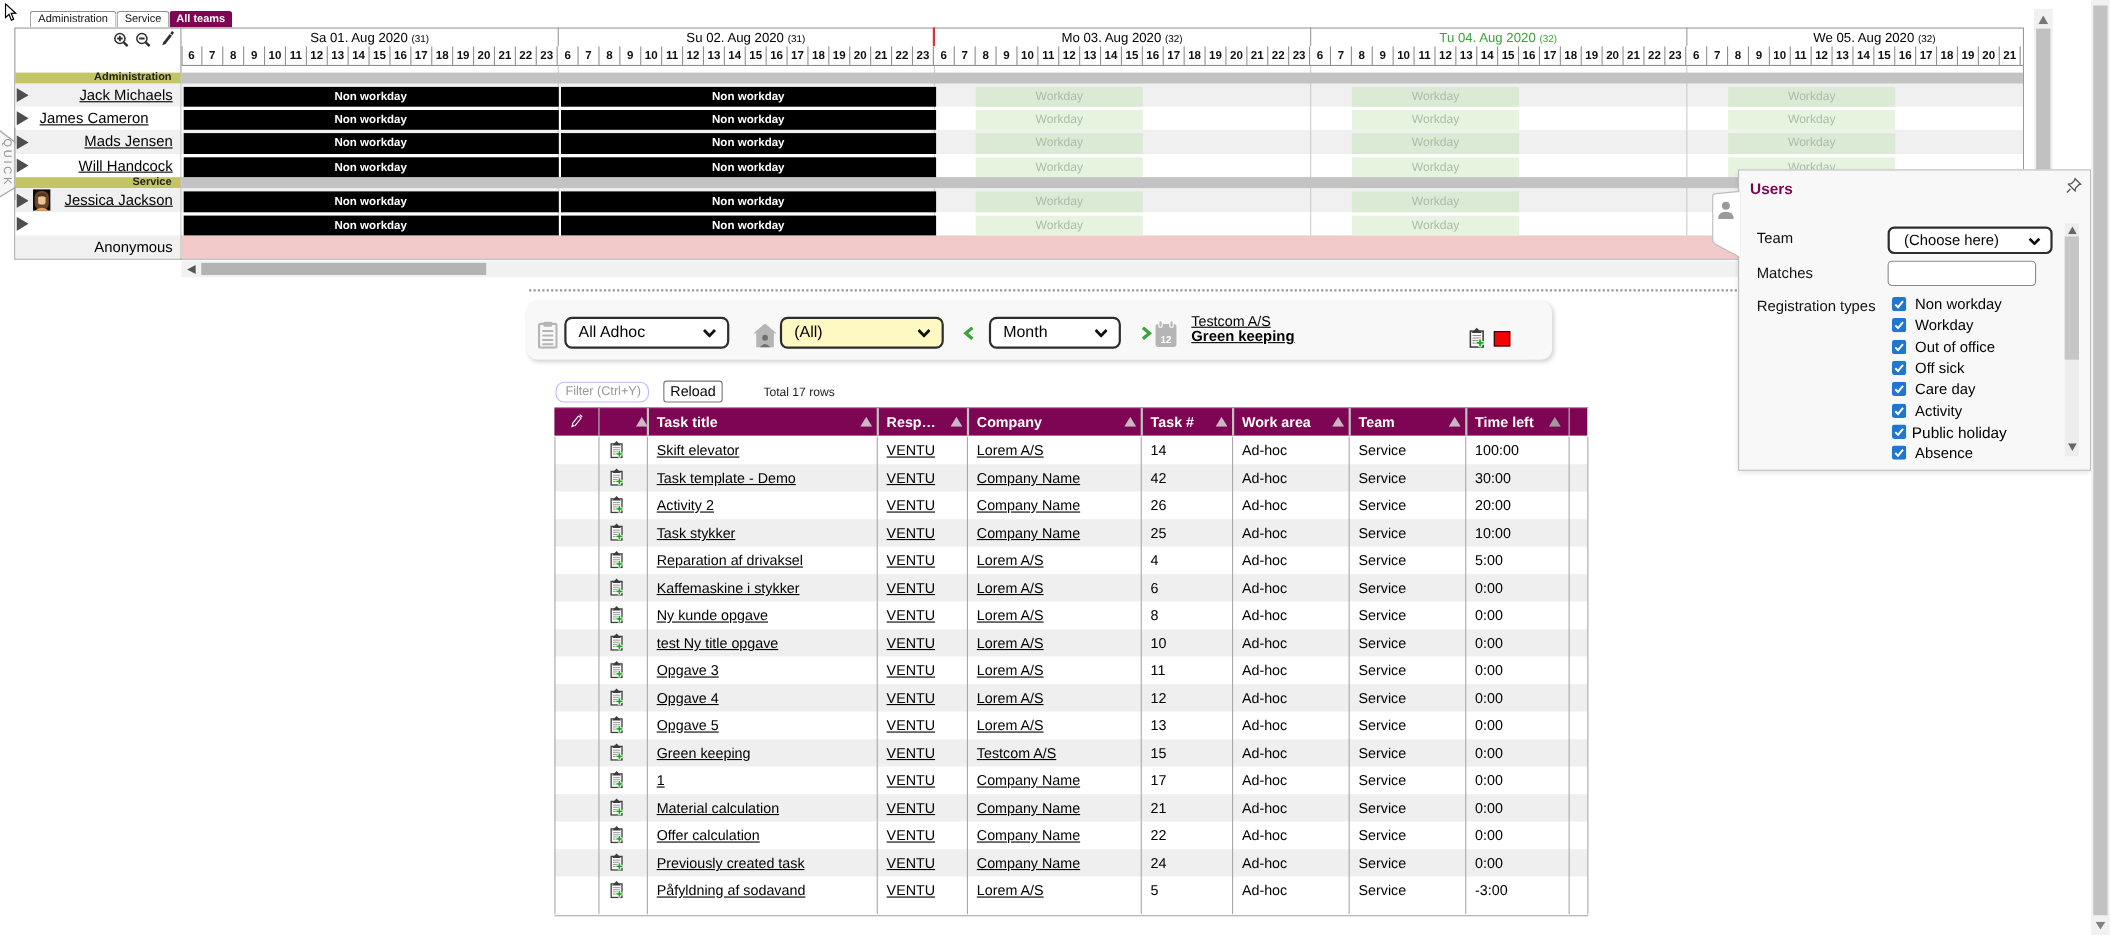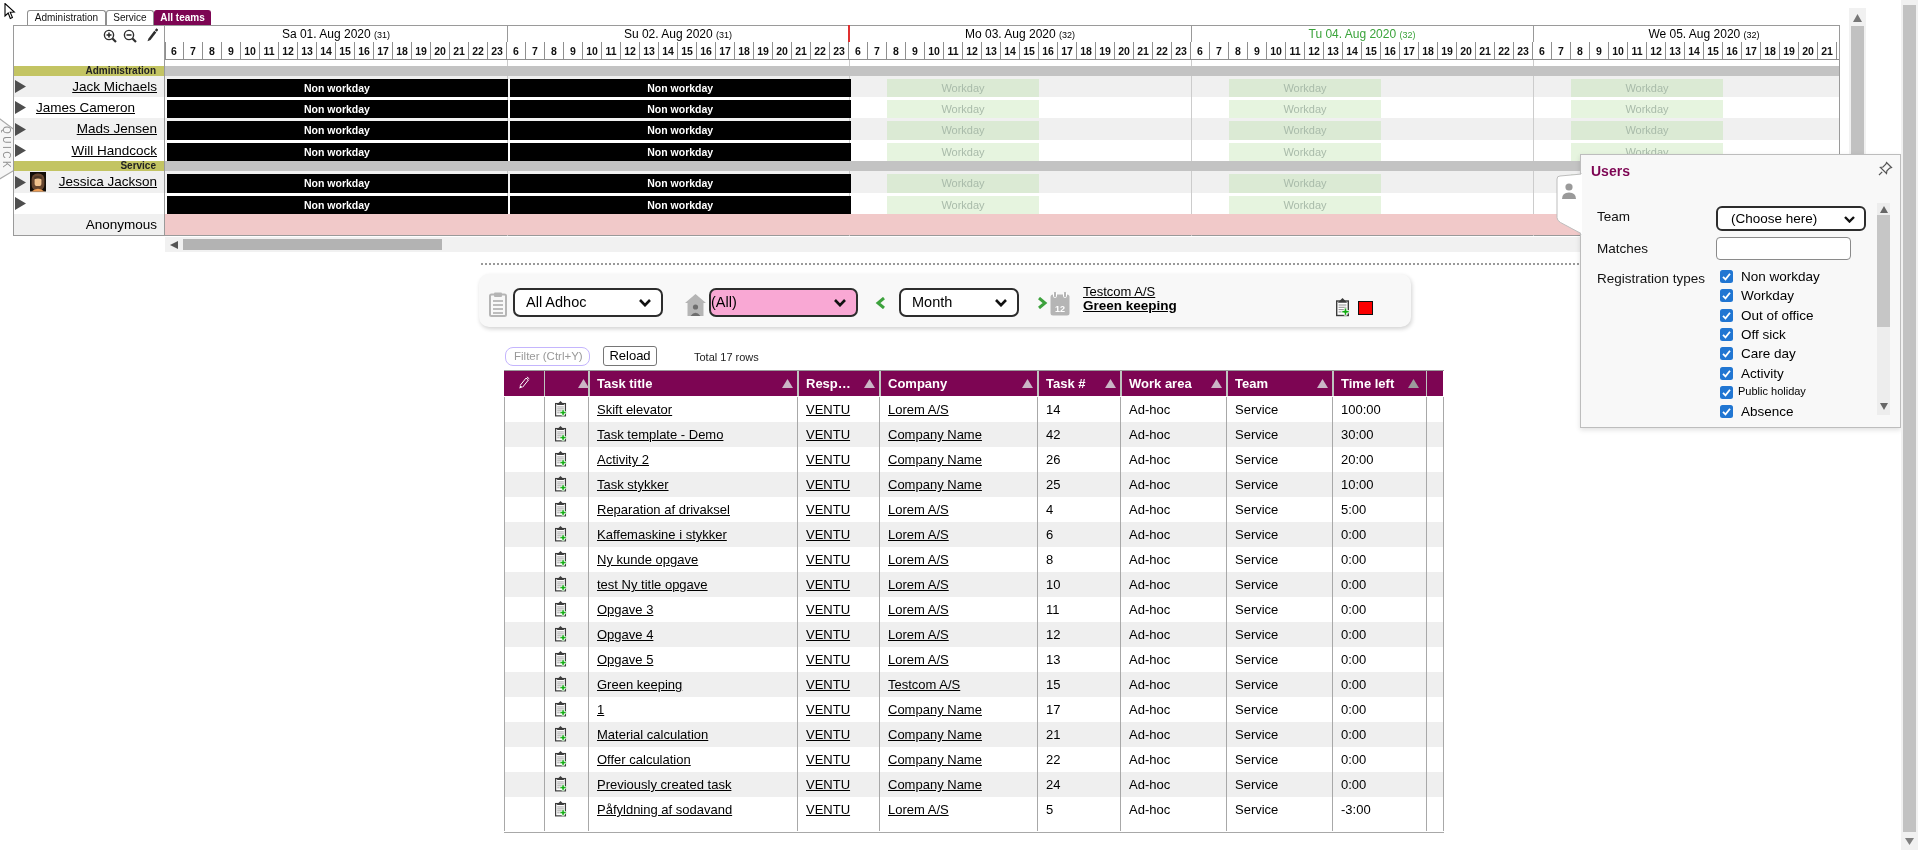--- a/index.html
+++ b/index.html
@@ -240,21 +240,21 @@
     </g>
 </svg>
 <div class="ab" style="left:513px;top:288px;width:150px;height:29px;background:#fff;border:2px solid #2d2d2d;border-radius:7px;font-size:14.5px;color:#000;line-height:25px;padding-left:11px">All Adhoc<svg style="position:absolute;right:10px;top:9px" width="12" height="8" viewBox="0 0 12 8">
       <polyline points="1,1 6,6.2 11,1" fill="none" stroke="#111" stroke-width="2.6"></polyline>
     </svg></div>
 <svg class="ab" style="left:685px;top:294px" width="21" height="22" viewBox="0 0 21 22">
 <path d="M10.5,0 L21,9 L18.5,9 L18.5,22 L2.5,22 L2.5,9 L0,9 Z" fill="#b5b5b5"></path>
 <circle cx="10.5" cy="13" r="2.6" fill="#6e6e6e"></circle>
     <path d="M5.5,22 Q10.5,15.5 15.5,22 Z" fill="#6e6e6e"></path>
 </svg>
-<div class="ab" style="left:709px;top:288px;width:149px;height:29px;background:#f9a8d4;border:2px solid #2d2d2d;border-radius:7px;font-size:14.5px;color:#000;line-height:25px;">(All)<svg style="position:absolute;right:10px;top:9px" width="12" height="8" viewBox="0 0 12 8">
+<div class="ab" style="left:709px;top:288px;width:149px;height:29px;background:#fef9c3;border:2px solid #2d2d2d;border-radius:7px;font-size:14.5px;color:#000;line-height:25px;padding-left:11px">(All)<svg style="position:absolute;right:10px;top:9px" width="12" height="8" viewBox="0 0 12 8">
       <polyline points="1,1 6,6.2 11,1" fill="none" stroke="#111" stroke-width="2.6"></polyline>
     </svg></div>
 <svg class="ab" style="left:875px;top:297px" width="11" height="12" viewBox="0 0 11 12">
     <polyline points="9,1 3,6 9,11" fill="none" stroke="#3da23d" stroke-width="3"></polyline>
   </svg>
 <div class="ab" style="left:899px;top:288px;width:120px;height:29px;background:#fff;border:2px solid #2d2d2d;border-radius:7px;font-size:14.5px;color:#000;line-height:25px;padding-left:11px">Month<svg style="position:absolute;right:10px;top:9px" width="12" height="8" viewBox="0 0 12 8">
       <polyline points="1,1 6,6.2 11,1" fill="none" stroke="#111" stroke-width="2.6"></polyline>
     </svg></div>
 <svg class="ab" style="left:1037px;top:297px" width="11" height="12" viewBox="0 0 11 12">
     <polyline points="2,1 8,6 2,11" fill="none" stroke="#3da23d" stroke-width="3"></polyline>
@@ -719,21 +719,21 @@
 <div class="ab" style="left:1741px;top:346.2px;font-size:13.5px;color:#000">Care day</div>
 <svg class="ab" style="left:1720px;top:366.5px" width="13" height="13" viewBox="0 0 13 13">
     <rect width="13" height="13" rx="2.5" fill="#2176d2"></rect>
     <polyline points="3,6.8 5.5,9.3 10,3.8" fill="none" stroke="#fff" stroke-width="1.8"></polyline>
   </svg>
 <div class="ab" style="left:1741px;top:365.5px;font-size:13.5px;color:#000">Activity</div>
 <svg class="ab" style="left:1720px;top:385.8px" width="13" height="13" viewBox="0 0 13 13">
     <rect width="13" height="13" rx="2.5" fill="#2176d2"></rect>
     <polyline points="3,6.8 5.5,9.3 10,3.8" fill="none" stroke="#fff" stroke-width="1.8"></polyline>
   </svg>
-<div class="ab" style="left:1738px;top:384.8px;font-size:11px;color:#000">Public holiday</div>
+<div class="ab" style="left:1738px;top:384.8px;font-size:14px;color:#000">Public holiday</div>
 <svg class="ab" style="left:1720px;top:405.1px" width="13" height="13" viewBox="0 0 13 13">
     <rect width="13" height="13" rx="2.5" fill="#2176d2"></rect>
     <polyline points="3,6.8 5.5,9.3 10,3.8" fill="none" stroke="#fff" stroke-width="1.8"></polyline>
   </svg>
 <div class="ab" style="left:1741px;top:404.1px;font-size:13.5px;color:#000">Absence</div>
 <div class="ab" style="left:1877px;top:203px;width:13px;height:212px;background:#ededed"></div>
 <svg class="ab" style="left:1879.5px;top:206px" width="8" height="7">
     <polygon points="0,7 8,7 4,0" fill="#666"></polygon>
   </svg>
 <svg class="ab" style="left:1879.5px;top:403px" width="8" height="7">

